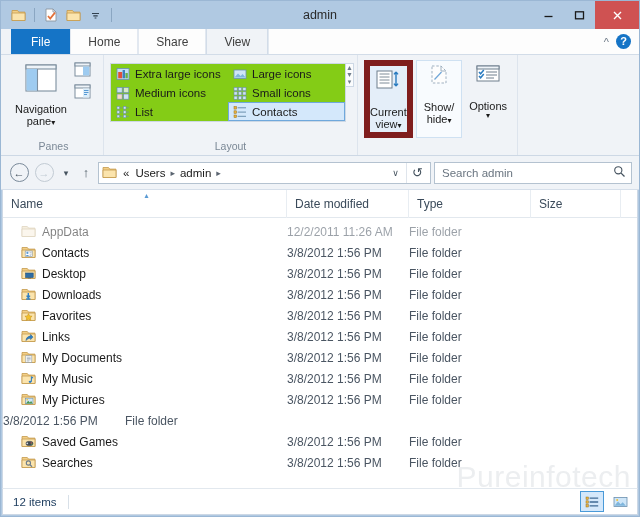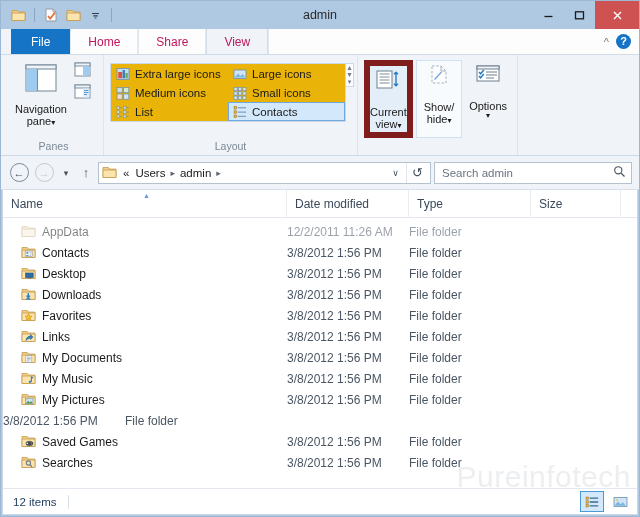--- a/index.html
+++ b/index.html
@@ -75,21 +75,21 @@
     align-items: flex-end;
     position: relative;
     flex: 0 0 25px;
     padding-left: 10px;
     border-bottom: 1px solid #d2dce8;
   }
   .tab {
     height: 25px;
     padding: 0 17px;
     font-size: 12px;
-    color: #be185d;
+    color: #404040;
     display: flex; align-items: center;
     background: #fdfdfd;
     border-left: 1px solid #e2e8f0;
     border-right: 1px solid #e2e8f0;
   }
   .tab.file {
     background: #1574c6;
     color: #ffffff;
     border: none;
     padding: 0 20px;
@@ -156,21 +156,21 @@
   .caret { font-size: 8px; line-height: 7px; }
 
   .smallicons { display: flex; flex-direction: column; gap: 3px; padding: 2px 0 0 2px; }
 
   
   #gallery {
     display: grid;
     grid-template-columns: 117px 117px;
     grid-template-rows: repeat(3, 19px);
     border: 1px solid #cdd8e5;
-    background: #eab308;
+    background: #84cc16;
     margin-top: 1px;
     text-align: center;
   }
   .gitem {
     display: flex; align-items: center; gap: 5px;
     font-size: 11.5px; color: #1a1a1a;
     padding-left: 4px;
     border: 1px solid transparent;
   }
   .gitem.sel { background: #d4e8fb; border: 1px solid #6fa8dc; }

